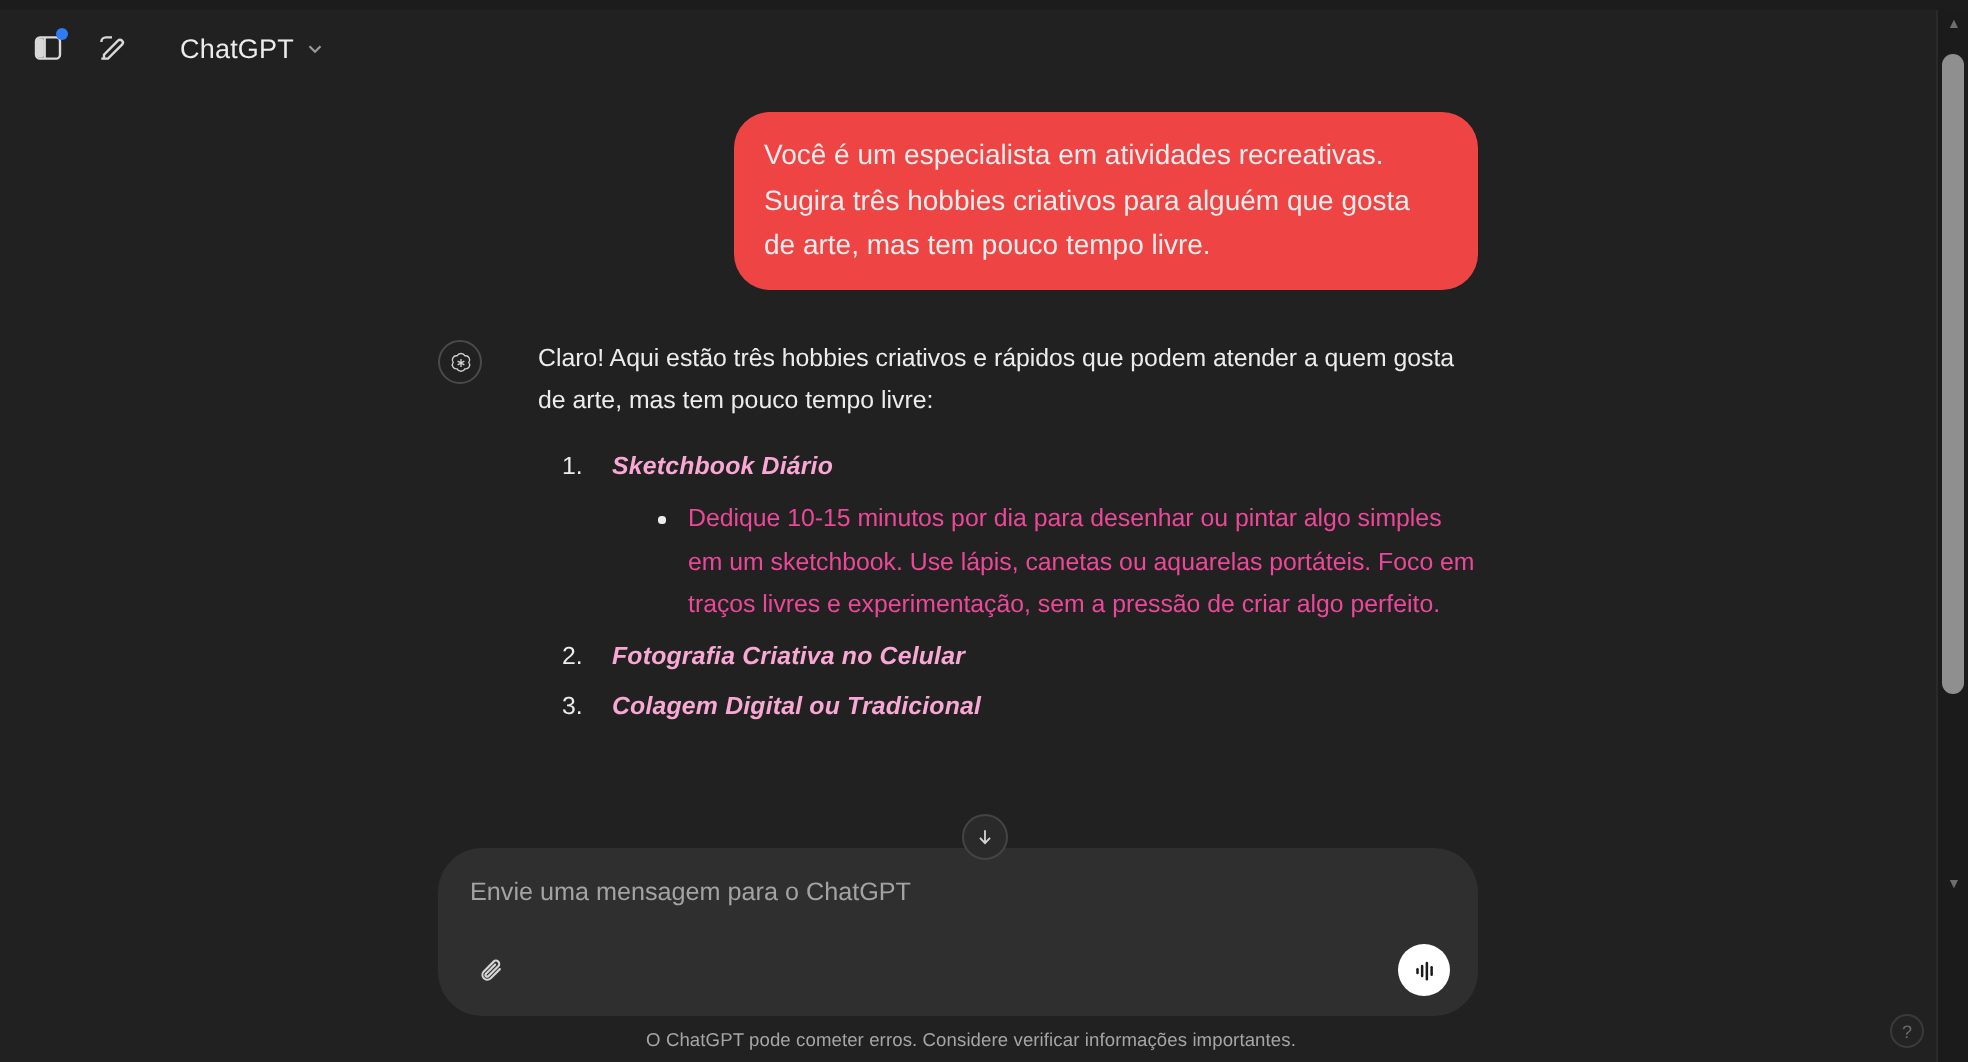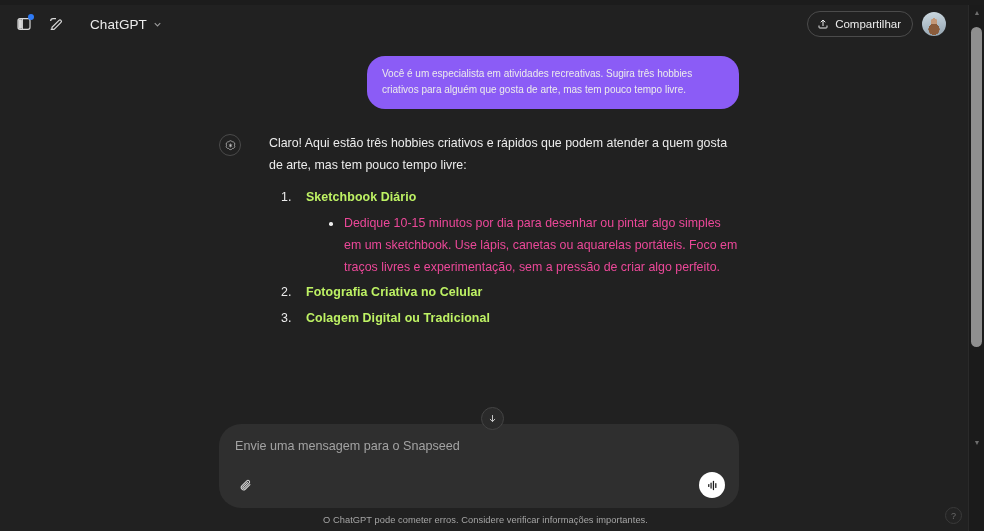--- a/index.html
+++ b/index.html
@@ -138,25 +138,25 @@
     margin: 0 auto;
     padding-top: 13px;
   }
 
   
   .user-row {
     display: flex;
     justify-content: flex-end;
   }
   .user-bubble {
-    background: #8b5cf6;
+    background: #ef4444;
     border-radius: 18px;
     padding: 10px 15px 11px 15px;
     max-width: 372px;
-    font-size: 10px;
+    font-size: 14px;
     line-height: 1.62;
     color: #ececec;
   }
 
   
   .assistant-row {
     display: flex;
     margin-top: 24px;
     gap: 28px;
   }
@@ -198,23 +198,24 @@
   ol.num-list > li::before {
     content: counter(item) ".";
     position: absolute;
     left: 0;
     top: 0;
     color: #ececec;
     font-size: 12.4px;
   }
   .item-title {
     font-weight: bold;
-    color: #bef264;
+    color: #f9a8d4;
     font-size: 12.4px;
     letter-spacing: 0.1px;
+    font-style: italic;
   }
 
   ul.sub-list {
     list-style: none;
     margin: 5px 0 0 0;
     padding-left: 22px;
   }
   ul.sub-list > li {
     position: relative;
     padding-left: 16px;
@@ -396,33 +397,20 @@
     <div class="model-picker">
       <span class="model-name">ChatGPT</span>
       <span class="chev">
         <svg width="11" height="11" viewBox="0 0 24 24" fill="none" stroke="currentColor" stroke-width="2.4">
           <polyline points="6 9 12 15 18 9"></polyline>
         </svg>
       </span>
     </div>
   </div>
 
-  <div class="hdr-right">
-    <button class="share-btn">
-      <span style="display:flex;align-items:center;">
-        <svg width="12" height="12" viewBox="0 0 24 24" fill="none" stroke="currentColor" stroke-width="2">
-          <path d="M12 16V4"></path>
-          <polyline points="7.5 8.5 12 4 16.5 8.5"></polyline>
-          <path d="M4 15v3.5A1.5 1.5 0 0 0 5.5 20h13a1.5 1.5 0 0 0 1.5-1.5V15"></path>
-        </svg>
-      </span>
-      <span>Compartilhar</span>
-    </button>
-    <div class="avatar"></div>
-  </div>
 </div>
 
 <div class="scroll-area">
   <div class="thread">
 
     <div class="user-row">
       <div class="user-bubble">Você é um especialista em atividades recreativas. Sugira três hobbies criativos para alguém que gosta de arte, mas tem pouco tempo livre.</div>
     </div>
 
     <div class="assistant-row">
@@ -461,21 +449,21 @@
   <span style="display:flex;">
     <svg width="11" height="11" viewBox="0 0 24 24" fill="none" stroke="currentColor" stroke-width="2">
       <line x1="12" y1="4.5" x2="12" y2="18.5"></line>
       <polyline points="6.5 13 12 18.8 17.5 13"></polyline>
     </svg>
   </span>
 </div>
 
 <div class="composer-wrap">
   <div class="composer">
-    <div class="placeholder">Envie uma mensagem para o Snapseed</div>
+    <div class="placeholder">Envie uma mensagem para o ChatGPT</div>
     <div class="composer-bottom">
       <div class="attach-btn">
         <span style="display:flex;">
           <svg width="15" height="15" viewBox="0 0 24 24" fill="none" stroke="currentColor" stroke-width="1.7" stroke-linecap="round">
             <path d="M17.5 10.5 10 18a3.9 3.9 0 0 1-5.5-5.5l8-8a2.6 2.6 0 0 1 3.7 3.7l-7.9 7.9a1.3 1.3 0 0 1-1.9-1.9l7.3-7.3"></path>
           </svg>
         </span>
       </div>
       <div class="voice-btn">
         <span style="display:flex;">

